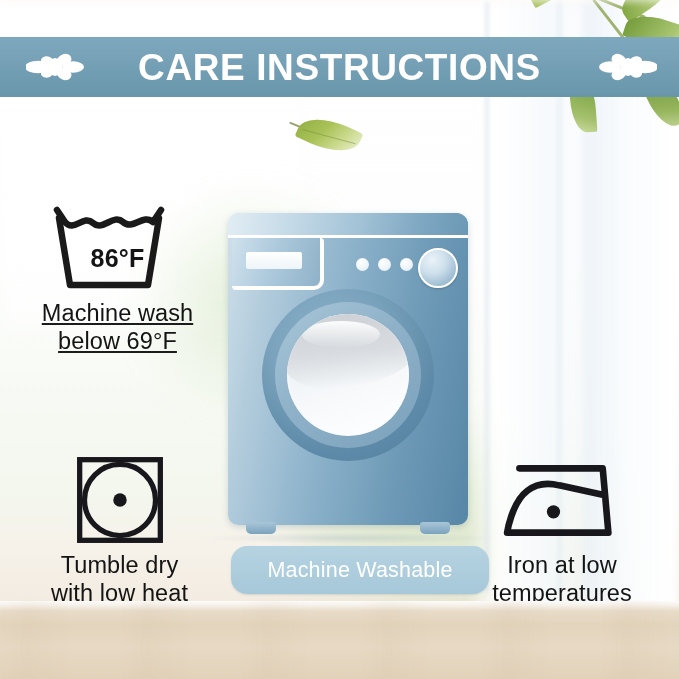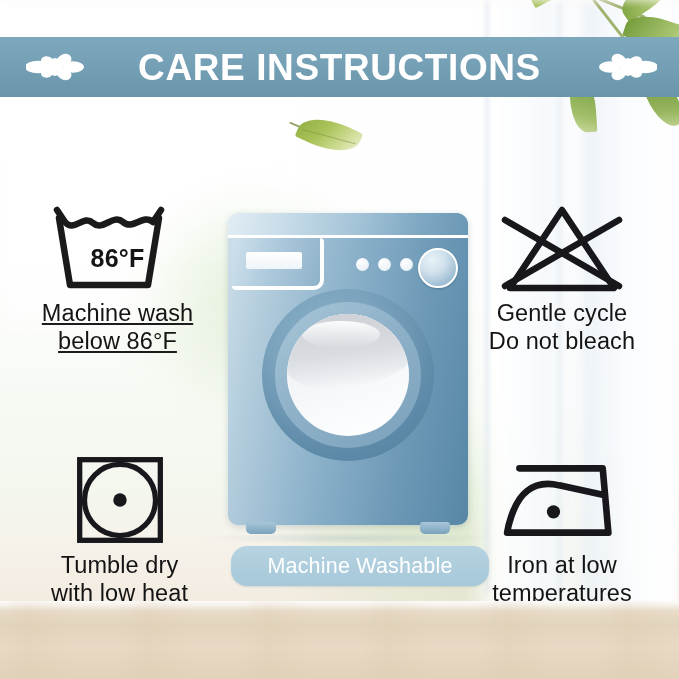--- a/index.html
+++ b/index.html
@@ -133,21 +133,21 @@
     background:linear-gradient(180deg,rgba(255,255,255,.95),rgba(255,255,255,0));}
 
   .wm-foot{position:absolute;bottom:-9px;width:30px;height:12px;border-radius:3px 3px 5px 5px;
     background:linear-gradient(180deg,#a9c6d8,#7ba3bd);}
   .foot-l{left:18px;}
   .foot-r{right:18px;}
   .wm-shadow{position:absolute;left:200px;top:532px;width:300px;height:12px;border-radius:50%;
     background:radial-gradient(ellipse at 50% 50%,rgba(120,150,170,.22),rgba(120,150,170,0) 70%);}
 
   
-  .pill{position:absolute;left:231px;top:546px;width:258px;height:40px;border-radius:16px;
+  .pill{position:absolute;left:231px;top:546px;width:258px;height:48px;border-radius:16px;
     background:linear-gradient(180deg,#b6d3e1 0%,#a6c8d9 100%);
     display:flex;align-items:center;justify-content:center;
     color:#ffffff;font-size:21.5px;letter-spacing:.2px;
     box-shadow:0 1px 2px rgba(110,140,160,.25);}
 </style>
 </head>
 <body>
 
 <div id="stage">
 
@@ -221,34 +221,23 @@
         <svg viewBox="0 0 150 96" width="150" height="96" aria-hidden="true">
           <path d="M14 12 L21 21 C30 31 40 12 50 21 C60 30 70 12 80 21 C90 30 100 12 110 21 L117 12
                    L117 20 L108 84 L23 84 L14 20 Z" fill="none" stroke="#1a1a1a" stroke-width="0"></path>
           <path d="M14 10 L22 22 C31 33 40 14 50 23 C60 32 70 13 80 22 C90 31 100 13 110 22 L118 10" fill="none" stroke="#1a1a1a" stroke-width="6.5" stroke-linecap="round" stroke-linejoin="round"></path>
           <path d="M16 18 L27 85 L105 85 L116 18" fill="none" stroke="#1a1a1a" stroke-width="6.5" stroke-linejoin="round" stroke-linecap="round"></path>
         </svg>
         <div class="tubtext">86°F</div>
       </div>
     </div>
     <div class="cap">Machine wash
-below 86°F</div>
-  </div>
-
-  <div class="cell cell-bleach">
-    <div class="sym">
-      <svg viewBox="0 0 150 100" width="150" height="100" aria-hidden="true">
-        <path d="M75 12 L127 90 L23 90 Z" fill="none" stroke="#17171c" stroke-width="6.5" stroke-linejoin="round"></path>
-        <line x1="18" y1="22" x2="132" y2="88" stroke="#17171c" stroke-width="6.5" stroke-linecap="round"></line>
-        <line x1="132" y1="22" x2="18" y2="88" stroke="#17171c" stroke-width="6.5" stroke-linecap="round"></line>
-      </svg>
-    </div>
-    <div class="cap">Gentle cycle
-Do not bleach</div>
-  </div>
+below 69°F</div>
+  </div>
+
 
   <div class="cell cell-dry">
     <div class="sym">
       <svg viewBox="0 0 100 100" width="96" height="96" aria-hidden="true">
         <rect x="8" y="8" width="84" height="84" fill="none" stroke="#17171c" stroke-width="5.5"></rect>
         <circle cx="50" cy="50" r="37" fill="none" stroke="#17171c" stroke-width="5.5"></circle>
         <circle cx="50" cy="50" r="7" fill="#17171c"></circle>
       </svg>
     </div>
     <div class="cap">Tumble dry

